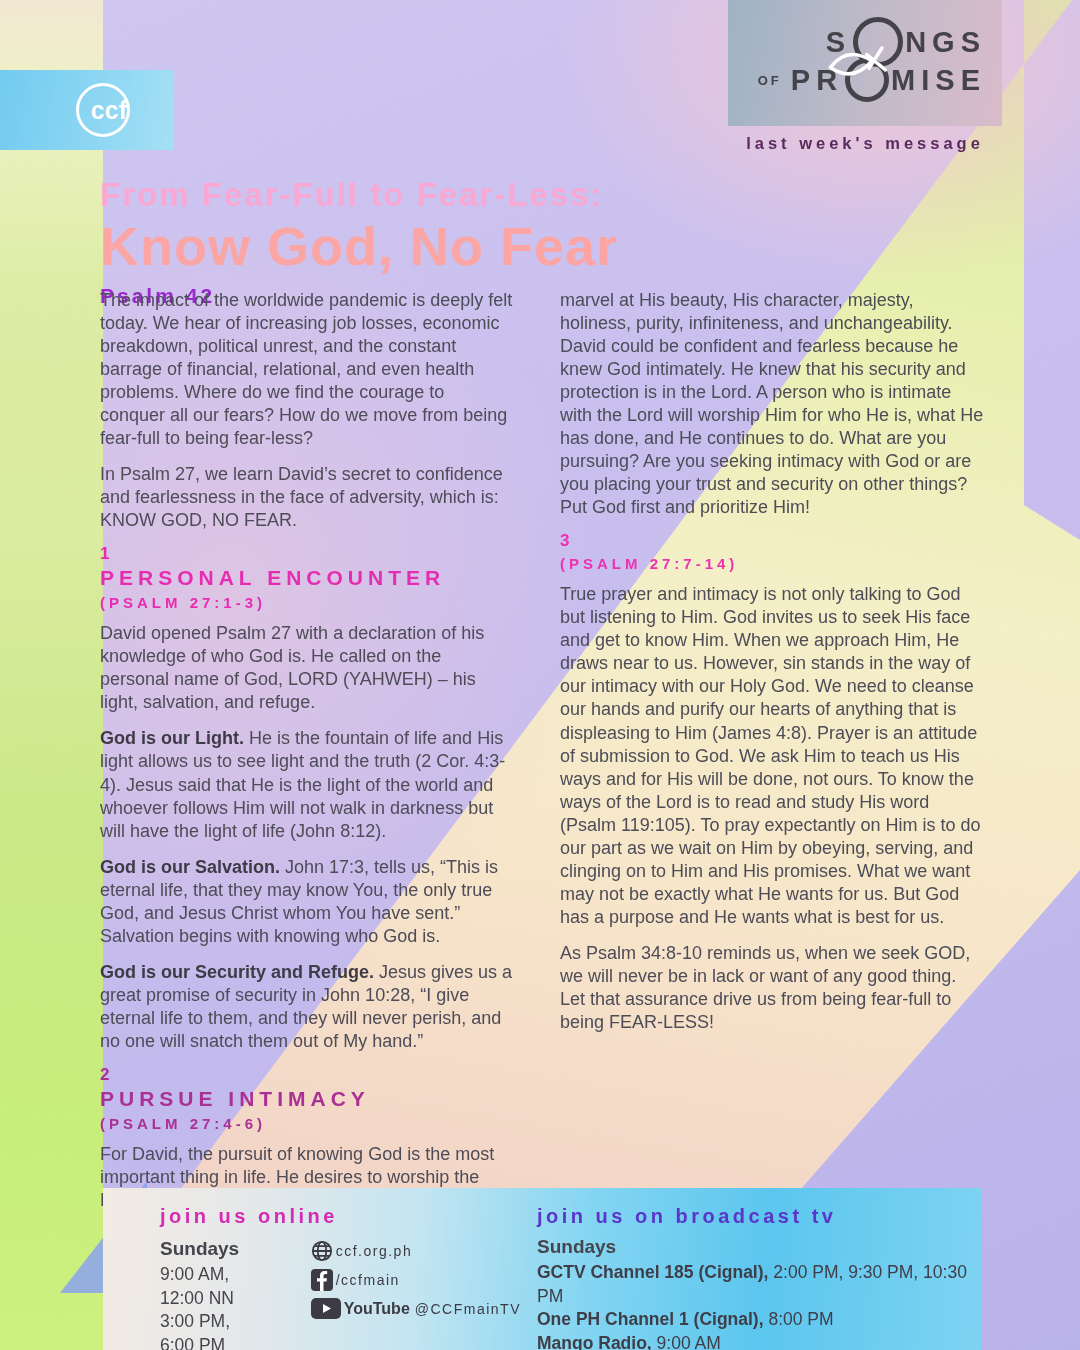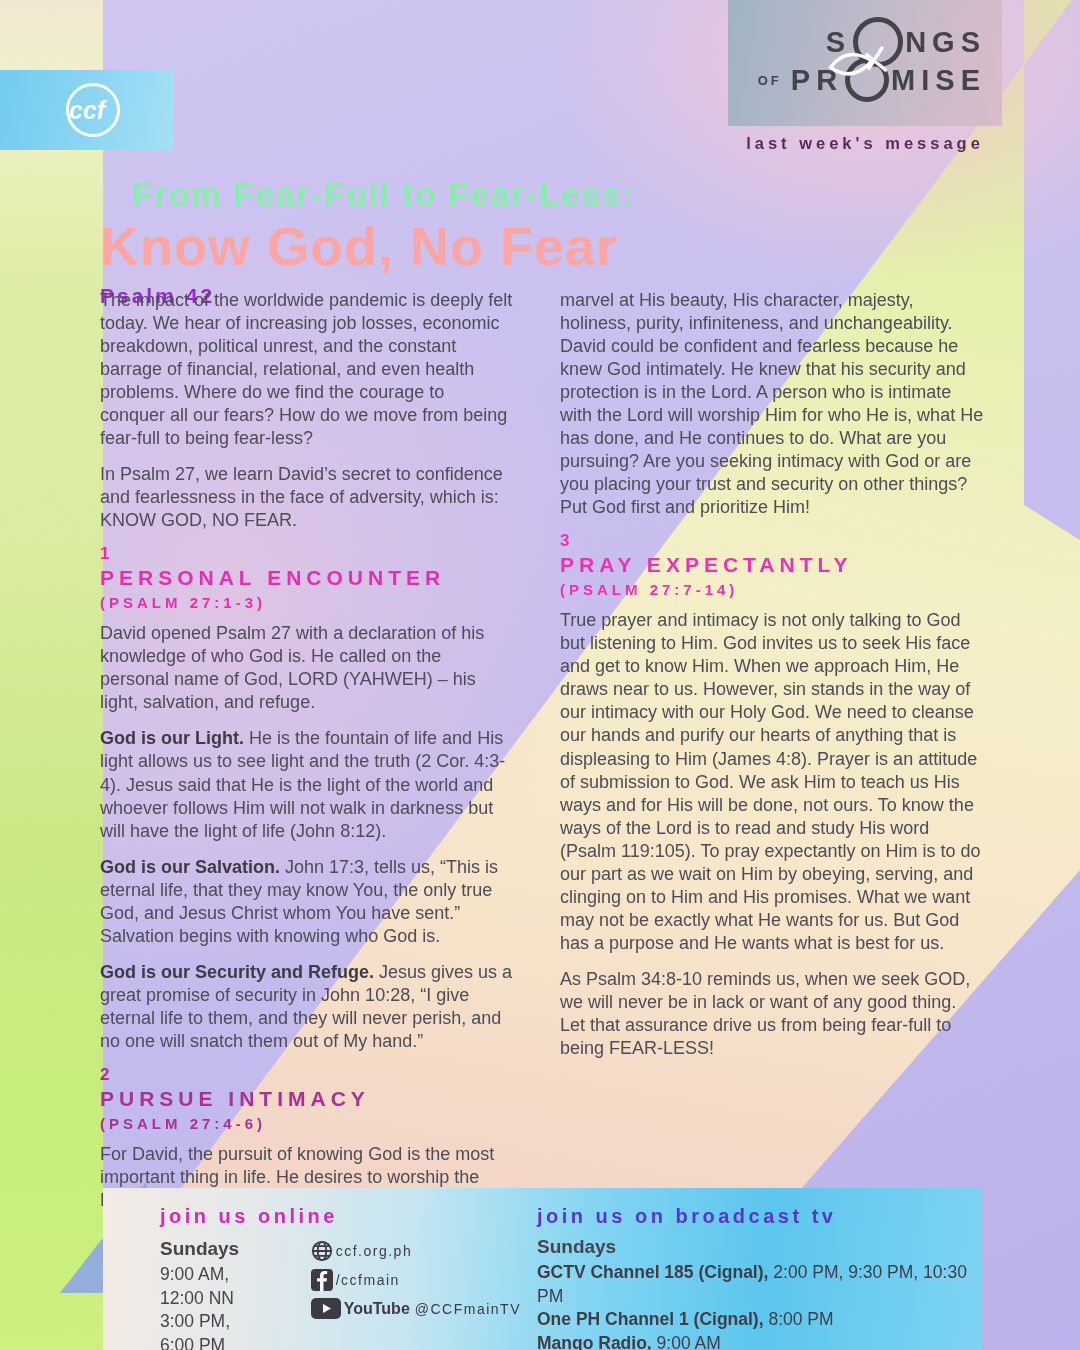--- a/index.html
+++ b/index.html
@@ -16,40 +16,40 @@
       clip-path:polygon(1072px 0,60px 1350px,660px 1350px,1080px 870px,1080px 540px,1024px 505px,1024px 0);
       background:linear-gradient(190deg,#d7ec9c 4%,#e7f0ae 22%,#f4efc6 42%,#f7e6c9 62%,#f3d6c6 82%,#efccc4 100%);}
   .bg-left-strip{left:0;top:0;width:103px;height:1350px;
       background:linear-gradient(180deg,#f2e7d2 0%,#eef2c4 7%,#dcecA2 22%,#d9ec9e 40%,#c9e884 62%,#c6ee78 85%,#cdf07e 100%);}
   .bg-tri-blue{left:0;top:0;width:1080px;height:1350px;
       clip-path:polygon(60px 1293px,147px 1181px,147px 1293px);background:#8aa1ed;opacity:.85;}
   .grain{position:absolute;inset:0;width:100%;height:100%;opacity:.16;mix-blend-mode:soft-light;pointer-events:none;}
   
   .ccf-band{left:0;top:70px;width:173px;height:80px;
       background:linear-gradient(100deg,#72cbef 0%,#8fd7f3 60%,#a5e0f5 100%);}
-  .ccf-circle{position:absolute;left:66px;top:13px;width:48px;height:48px;border:3px solid #fff;
-      border-radius:50%;display:flex;align-items:center;justify-content:flex-start;font-style:italic;}
+  .ccf-circle{position:absolute;left:76px;top:13px;width:48px;height:48px;border:3px solid #fff;
+      border-radius:50%;display:flex;align-items:center;justify-content:flex-end;}
   .ccf-circle span{color:#fff;font-size:25px;font-weight:700;letter-spacing:0;}
   .songs-box{left:728px;top:0;width:274px;height:126px;
       background:linear-gradient(100deg,#9fb3c4 0%,#c2bac9 55%,#d9bcca 100%);
       display:flex;flex-direction:column;align-items:flex-end;justify-content:center;
       padding-right:16px;box-sizing:border-box;color:#45434a;}
   .sp-l1,.sp-l2{display:flex;align-items:center;font-weight:700;font-size:29px;letter-spacing:6px;}
   .sp-l1{height:34px;}
   .sp-l2{height:42px;}
   .sp-of{font-size:13px;letter-spacing:3px;margin-right:9px;font-weight:700;}
   .ring{flex:none;border:5px solid #45434a;border-radius:50%;box-sizing:border-box;}
   .r1{width:50px;height:50px;margin:0 2px;}
   .r2{width:44px;height:44px;margin:0 2px;}
   .fish{position:absolute;left:98px;top:47px;transform:rotate(-9deg);}
   .tagline{left:722px;top:134px;width:286px;text-align:center;color:#5b2a5e;
       font-size:16.5px;font-weight:700;letter-spacing:4px;}
   
   .title-block{left:100px;top:176px;width:900px;}
-  .kicker{color:#86efac;font-size:33px;font-weight:800;letter-spacing:2px;margin-left:32px;}
+  .kicker{color:#f9a8d4;font-size:33px;font-weight:800;letter-spacing:2px;}
   .main-title{color:#fca5a5;font-size:54px;font-weight:800;letter-spacing:1px;margin-top:1px;}
   .psalm{color:#9a27cf;font-size:21px;font-weight:700;letter-spacing:3px;margin-top:7px;}
   
   .col{top:289px;color:#4d4c57;font-size:18px;line-height:1.28;}
   .col-left{left:100px;width:414px;}
   .col-right{left:560px;width:424px;}
   .col p{margin:0 0 13px 0;}
   .col strong{font-weight:800;color:#3d3c46;}
   .sec{margin:6px 0 12px 0;font-weight:800;}
   .sec-num{font-size:17px;letter-spacing:2px;line-height:1;}
@@ -146,21 +146,20 @@
       <div class="sec-title">PURSUE INTIMACY</div>
       <div class="sec-ref">(PSALM 27:4-6)</div>
     </div>
     <p>For David, the pursuit of knowing God is the most important thing in life. He desires to worship the Lord and meditate in His temple – to behold and</p>
   </div>
 
   <div class="abs col col-right">
     <p>marvel at His beauty, His character, majesty, holiness, purity, infiniteness, and unchangeability. David could be confident and fearless because he knew God intimately. He knew that his security and protection is in the Lord. A person who is intimate with the Lord will worship Him for who He is, what He has done, and He continues to do. What are you pursuing? Are you seeking intimacy with God or are you placing your trust and security on other things? Put God first and prioritize Him!</p>
     <div class="sec sec-3">
       <div class="sec-num">3</div>
-      <div class="sec-title">PRAY EXPECTANTLY</div>
       <div class="sec-ref">(PSALM 27:7-14)</div>
     </div>
     <p>True prayer and intimacy is not only talking to God but listening to Him. God invites us to seek His face and get to know Him. When we approach Him, He draws near to us. However, sin stands in the way of our intimacy with our Holy God. We need to cleanse our hands and purify our hearts of anything that is displeasing to Him (James 4:8). Prayer is an attitude of submission to God. We ask Him to teach us His ways and for His will be done, not ours. To know the ways of the Lord is to read and study His word (Psalm 119:105). To pray expectantly on Him is to do our part as we wait on Him by obeying, serving, and clinging on to Him and His promises. What we want may not be exactly what He wants for us. But God has a purpose and He wants what is best for us.</p>
     <p>As Psalm 34:8-10 reminds us, when we seek GOD, we will never be in lack or want of any good thing. Let that assurance drive us from being fear-full to being FEAR-LESS!</p>
   </div>
 
   <div class="abs footer">
     <div class="f-left">
       <div class="f-head f-head-online">join us online</div>
       <div class="f-cols">

